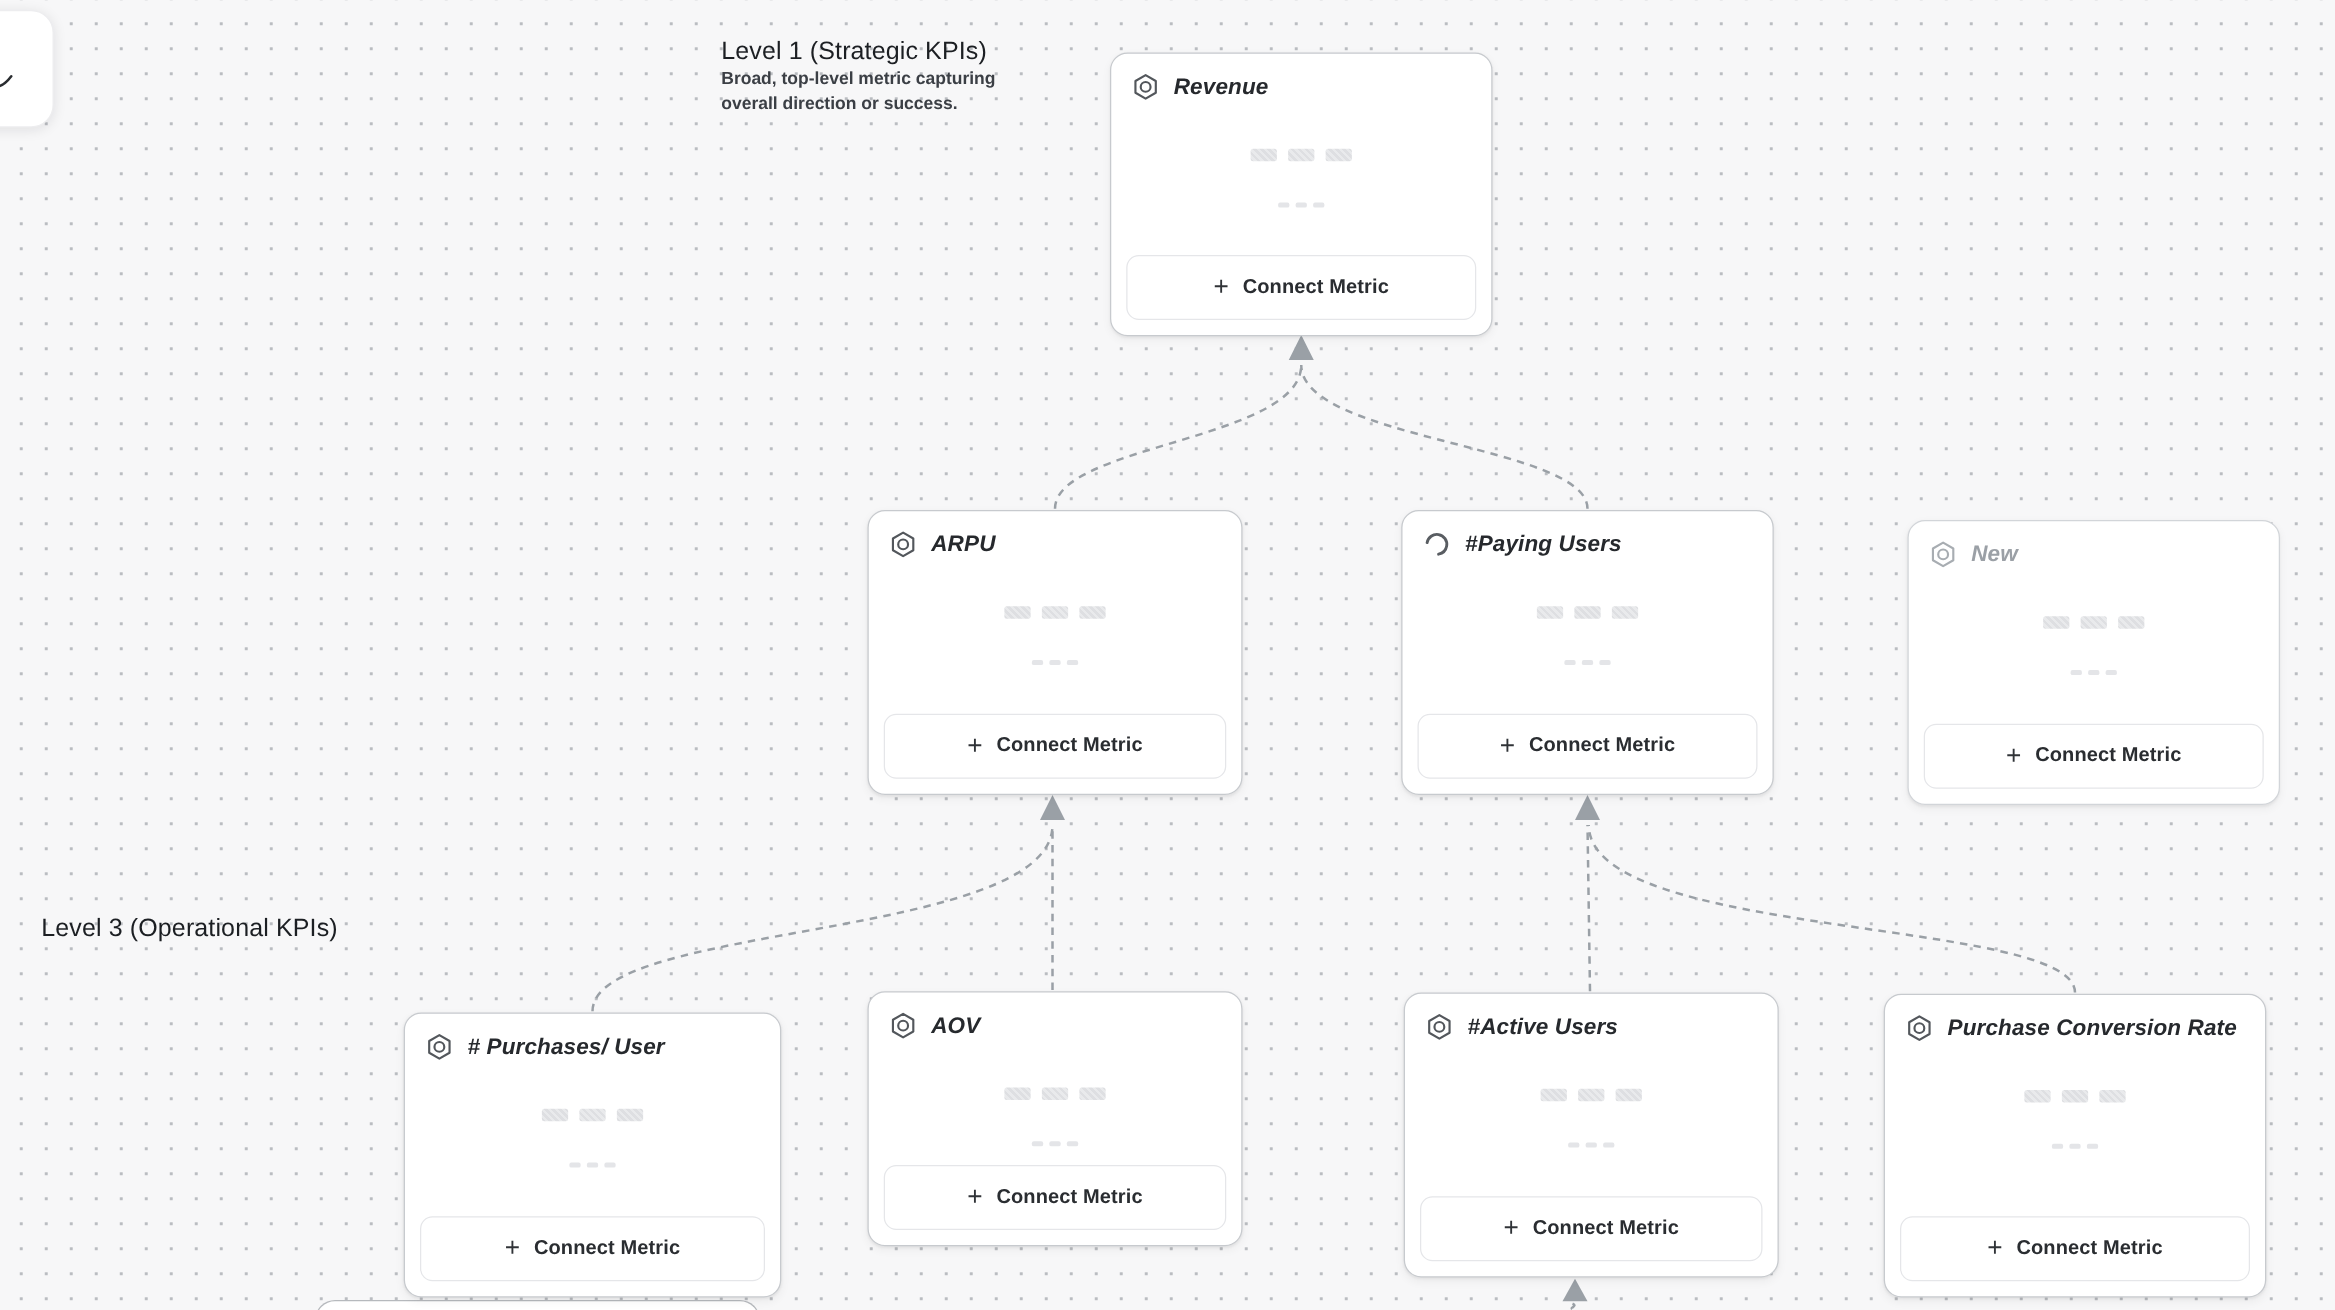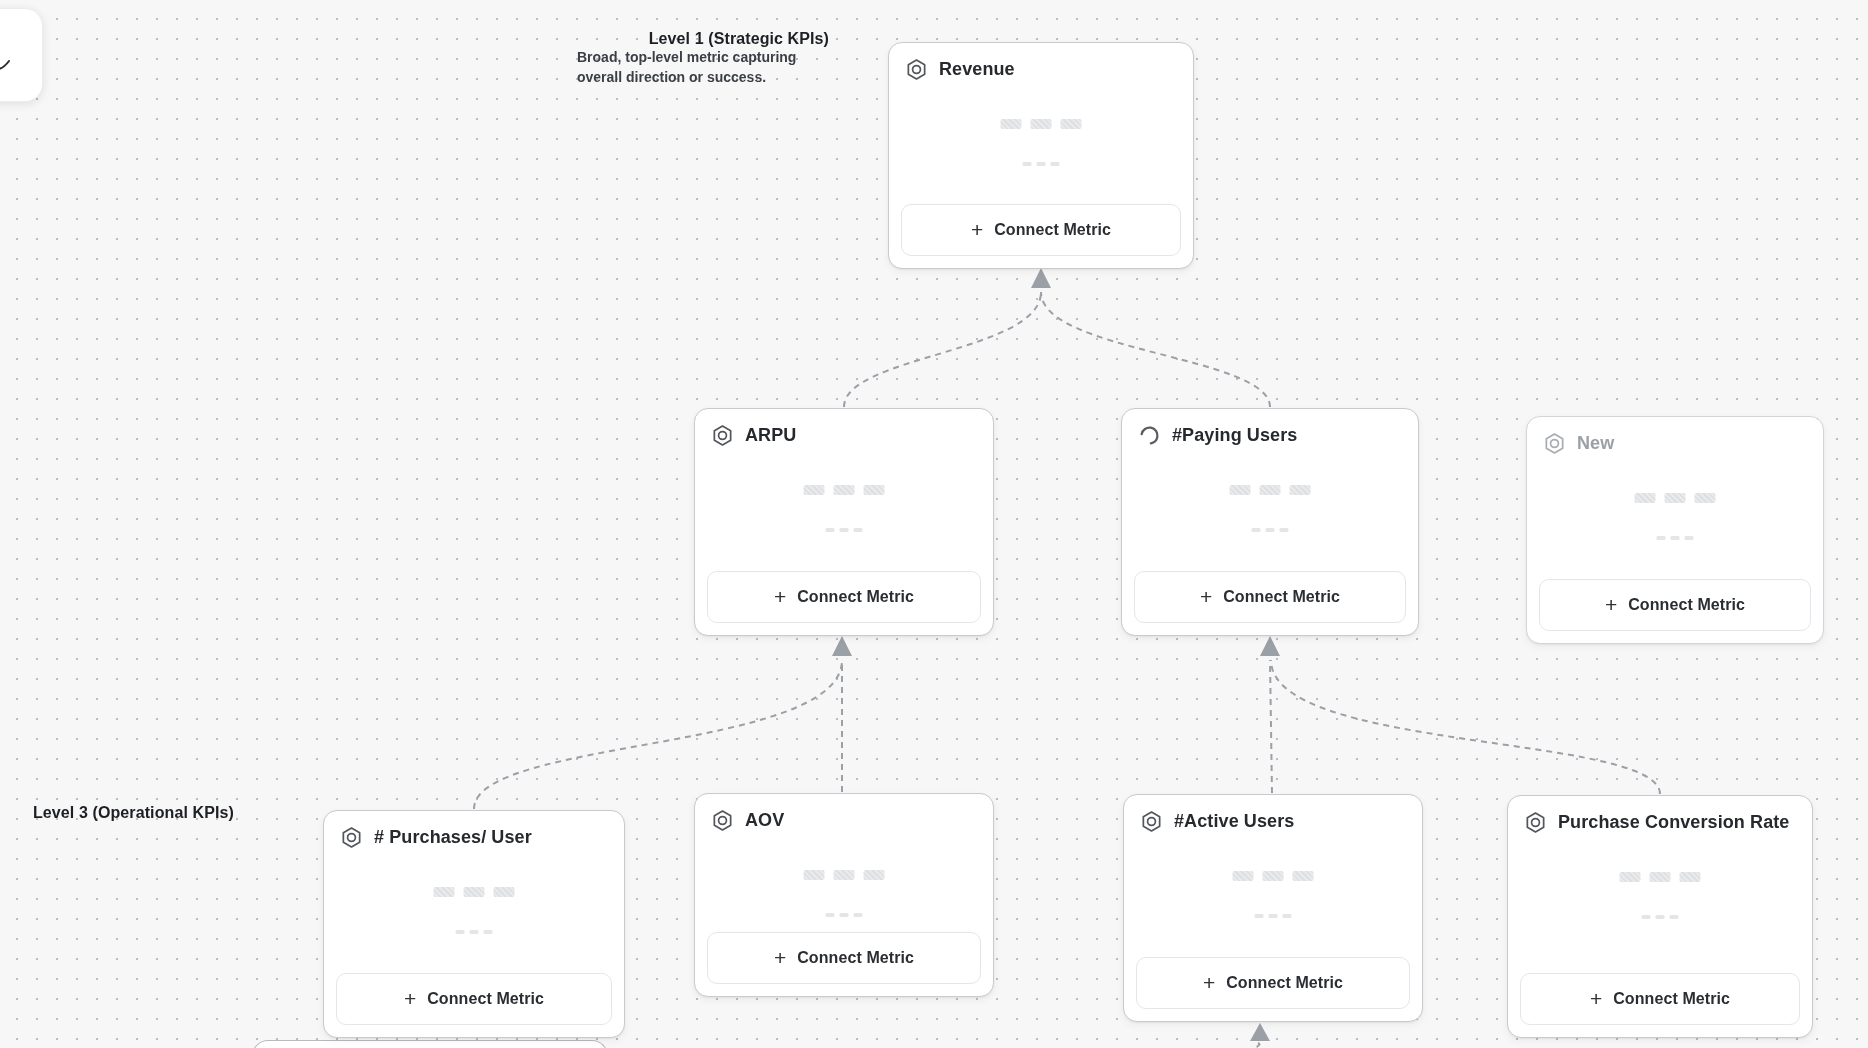--- a/index.html
+++ b/index.html
@@ -14,35 +14,35 @@
     background-position: 7px 9px;
   }
 
   
   .connectors { position:absolute; inset:0; z-index:1; pointer-events:none; }
   .connectors path { fill:none; stroke:#9aa0a6; stroke-width:2; stroke-dasharray:6 5; }
   .connectors polygon { fill:#9aa0a6; stroke:none; }
 
   
   .level-label { position:absolute; z-index:2; }
-  .level-title { font-size:16px; font-weight:bold; color:#1c1f23; letter-spacing:.1px;text-align:right; }
+  .level-title { font-size:20px; font-weight:normal; color:#1c1f23; letter-spacing:.1px; }
   .level-desc  { font-size:14px; color:#3b3f45; line-height:1.4; margin-top:0;font-weight:bold; }
   #level1-label { left:577px; top:30px; }  #level1-label .level-desc { width:252px; }
   #level2-label { left:380px; top:378px; } #level2-label .level-desc { width:240px; }
-  #level3-label { left:33px;  top:804px; } #level3-label .level-desc { width:258px; }
+  #level3-label { left:33px;  top:732px; } #level3-label .level-desc { width:258px; }
 
   
   .card {
     position:absolute; z-index:3; background:#ffffff;
     border:1.5px solid #c7cace; border-radius:14px;
     box-shadow:0 1px 2px rgba(20,22,26,.05), 0 3px 8px rgba(20,22,26,.05);
   }
   .card-header { position:absolute; top:15px; left:16px; display:flex; align-items:center; gap:11px; }
   .icon { display:flex; color:#53575c; }
-  .card-title { font-size:18px; font-weight:bold; color:#26292d; letter-spacing:.1px; white-space:nowrap; }
+  .card-title { font-size:18px; font-weight:bold; color:#26292d; letter-spacing:.1px; white-space:nowrap;font-style:italic; }
   .card.muted { border-color:#d2d5d9; }
   .card.muted .card-title { color:#9ba0a6; }
   .card.muted .icon { color:#a8adb2; }
 
   .skel-row { position:absolute; left:50%; transform:translateX(-50%); display:flex; }
   .skel-a { top:76px; gap:9px; }
   .skel-a span { width:21px; height:10px; border-radius:2px;
     background:repeating-linear-gradient(45deg,#dedfe2 0 2px,#e9eaec 2px 4px); }
   .skel-b { top:119px; gap:5px; }
   .skel-b span { width:9px; height:4px; border-radius:1.5px; background:#e4e5e8; }

